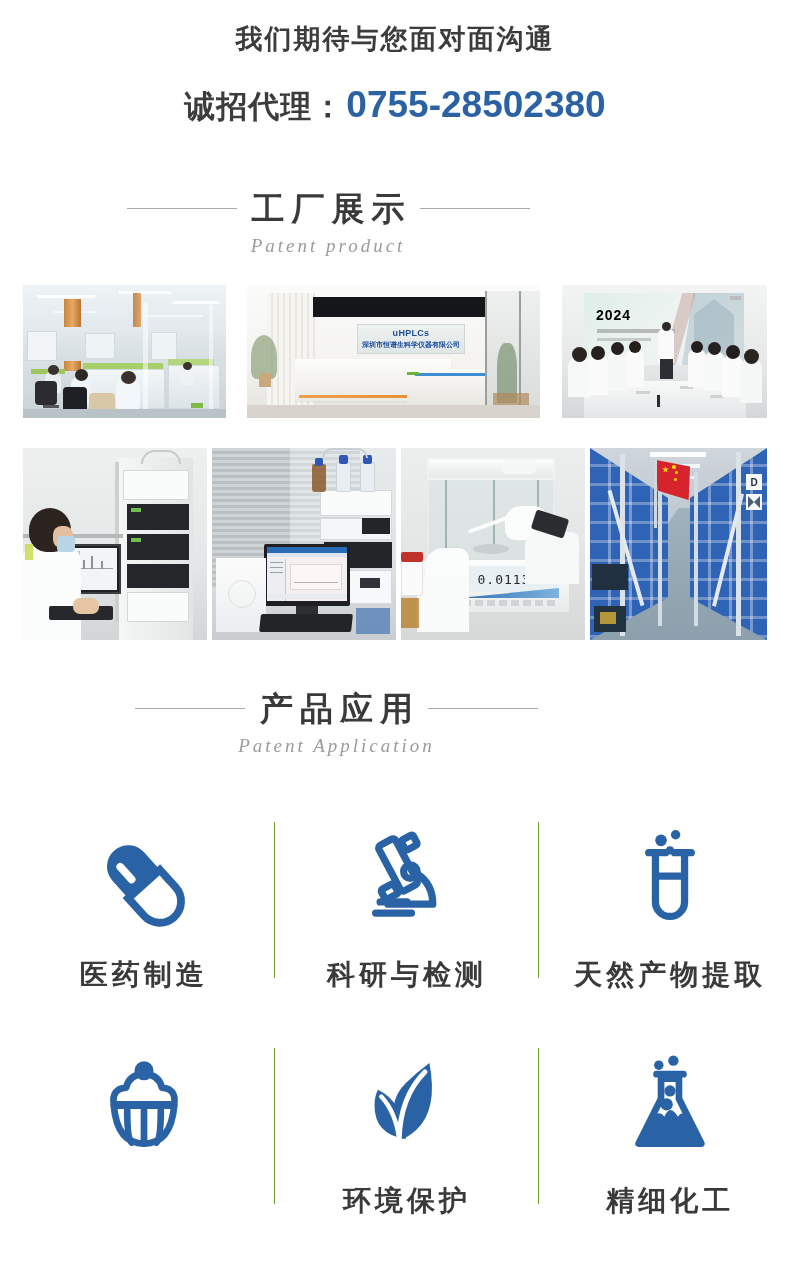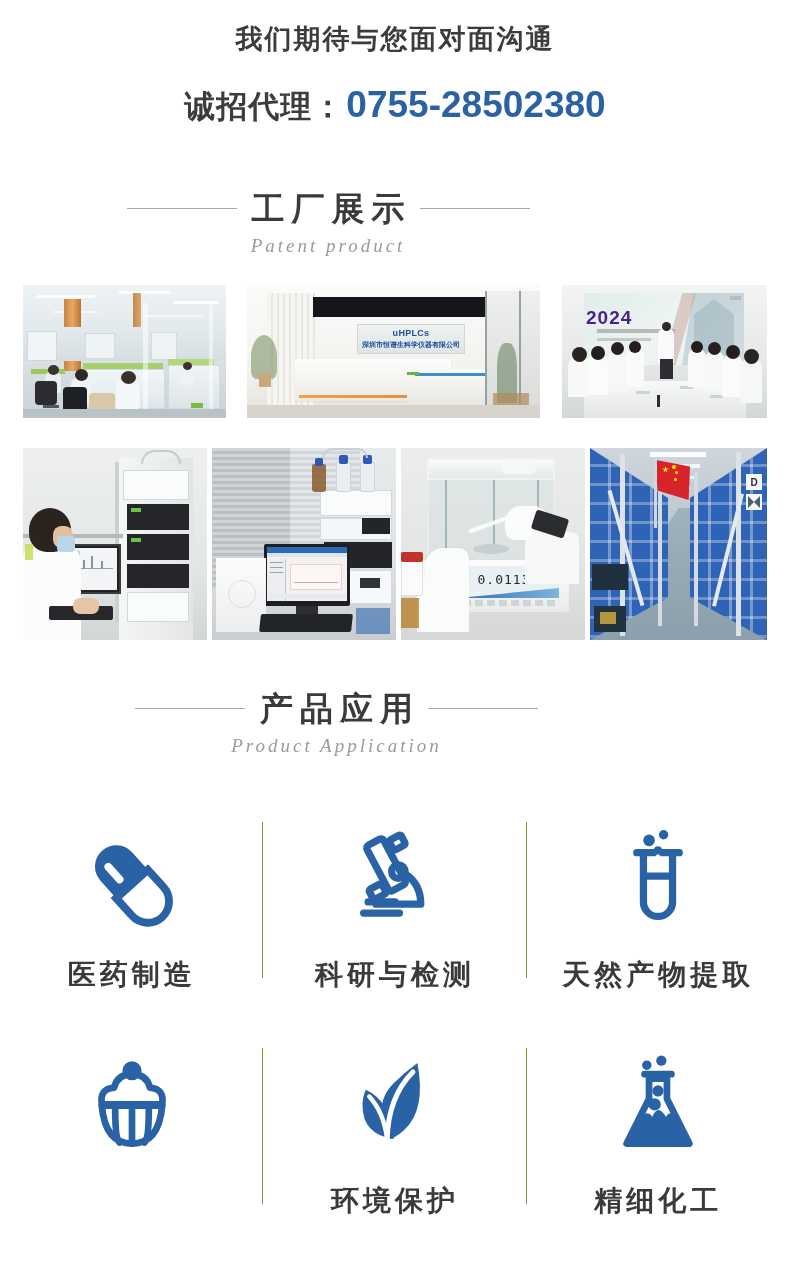--- a/index.html
+++ b/index.html
@@ -49,21 +49,21 @@
   }
 
   
   .grid { position: absolute; }
   .ph {
     position: absolute; overflow: hidden; background: #dfe3e6;
   }
   .ph > .layer { position: absolute; }
 
   
-  .icons-wrap { position: absolute; left: 0; top: 810px; width: 772px; }
+  .icons-wrap { position: absolute; left: 12px; top: 810px; width: 772px; }
   .icon-row { display: flex; width: 790px; }
   .icon-cell {
     flex: 1 1 0; position: relative;
     display: flex; flex-direction: column; align-items: center;
     padding-top: 18px;
   }
   .icon-cell .divider {
     position: absolute; right: 0; top: 12px; bottom: 16px;
     width: 1px; background: #6a9c2e;
   }
@@ -175,21 +175,21 @@
       <div class="layer" style="left:0;top:120px;width:293px;height:13px;background:#d8d4cd;"></div>
     </div>
 
     <div class="ph" style="left:562px; top:285px; width:205px; height:133px;">
       <div class="layer" style="inset:0;background:linear-gradient(180deg,#f3f4f4 0%,#e7e9e9 55%,#d4d7d8 100%);"></div>
 
       <div class="layer" style="left:22px;top:8px;width:160px;height:72px;background:linear-gradient(135deg,#dfeeea 0%,#eef4f2 50%,#e5eef0 100%);"></div>
       <div class="layer" style="left:120px;top:8px;width:62px;height:72px;background:linear-gradient(135deg,#b9ccd3,#cfd9dd);clip-path:polygon(18% 0,100% 0,100% 100%,0 100%);opacity:.85;"></div>
       <div class="layer" style="left:132px;top:14px;width:40px;height:56px;background:#9fb4bd;opacity:.55;clip-path:polygon(50% 0,100% 28%,100% 100%,0 100%,0 28%);"></div>
       <div class="layer" style="left:100px;top:8px;width:34px;height:72px;background:#c8a7a2;opacity:.55;clip-path:polygon(60% 0,100% 0,40% 100%,0 100%);"></div>
-      <div class="layer" style="left:24px;top:22px;font-size:19px;font-weight:700;color:#4c1d95;letter-spacing:1px;">2024</div>
+      <div class="layer" style="left:34px;top:22px;font-size:14px;font-weight:700;color:#000000;letter-spacing:1px;">2024</div>
       <div class="layer" style="left:35px;top:44px;width:78px;height:4px;background:#a6a7a4;opacity:.75;"></div>
       <div class="layer" style="left:35px;top:53px;width:54px;height:3px;background:#b6b7b4;opacity:.7;"></div>
       <div class="layer" style="left:168px;top:11px;width:11px;height:4px;background:#b8bcbd;"></div>
 
       <div class="layer" style="left:96px;top:44px;width:16px;height:34px;background:#fafafa;border-radius:5px 5px 0 0;"></div>
       <div class="layer" style="left:100px;top:37px;width:9px;height:9px;background:#2f2a26;border-radius:50%;"></div>
       <div class="layer" style="left:98px;top:74px;width:13px;height:20px;background:#2c2e33;"></div>
 
       <div class="layer" style="left:22px;top:96px;width:162px;height:37px;background:linear-gradient(180deg,#f7f8f8,#e4e6e7);"></div>
       <div class="layer" style="left:40px;top:100px;width:12px;height:3px;background:#cfd2d3;"></div>
@@ -376,21 +376,21 @@
       <div class="layer" style="left:10px;top:164px;width:16px;height:12px;background:#d8b03a;opacity:.8;"></div>
     </div>
   </div>
 
   <div class="sect-title" style="position:absolute; left:0; top:690px; width:673px;">
     <div class="row">
       <span class="rule"></span>
       <span class="cn">产品应用</span>
       <span class="rule"></span>
     </div>
-    <div class="en">Product Application</div>
+    <div class="en">Patent Application</div>
   </div>
 
   <div class="icons-wrap">
 
     <div class="icon-row">
 
       <div class="icon-cell">
         <svg width="112" height="112" viewBox="0 0 100 100">
           <g transform="rotate(-42 50 50)">
             <rect x="31" y="10" width="38" height="80" rx="19" fill="#2a63a5"></rect>

